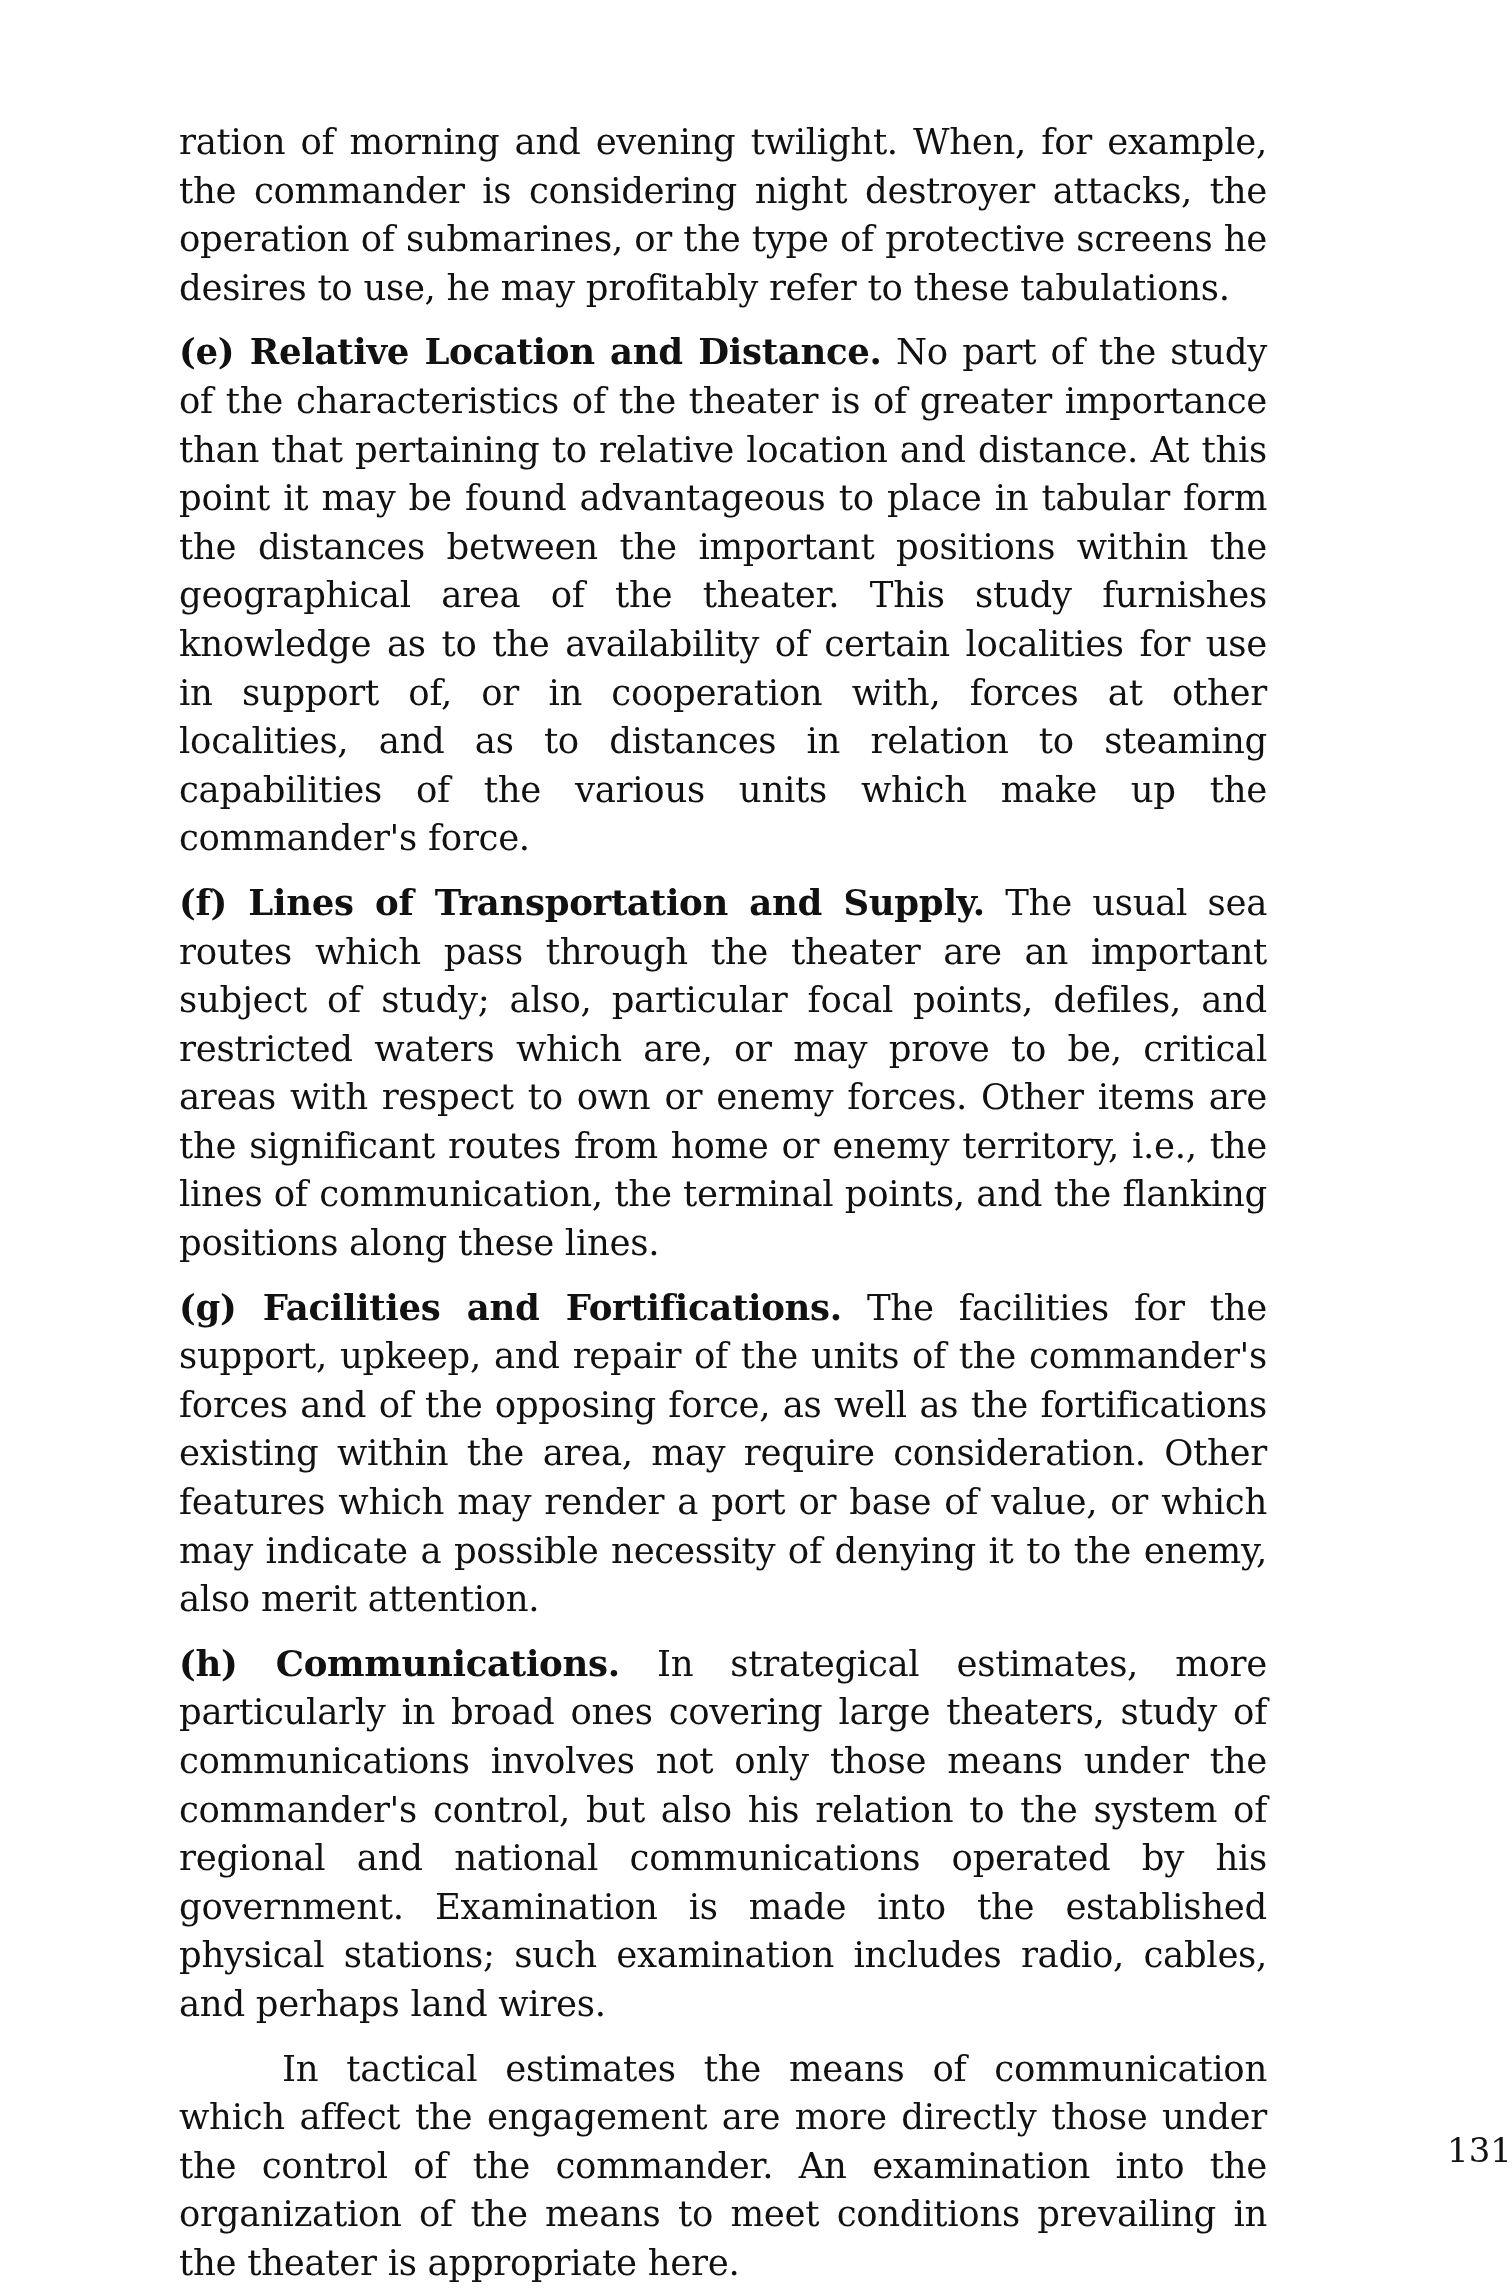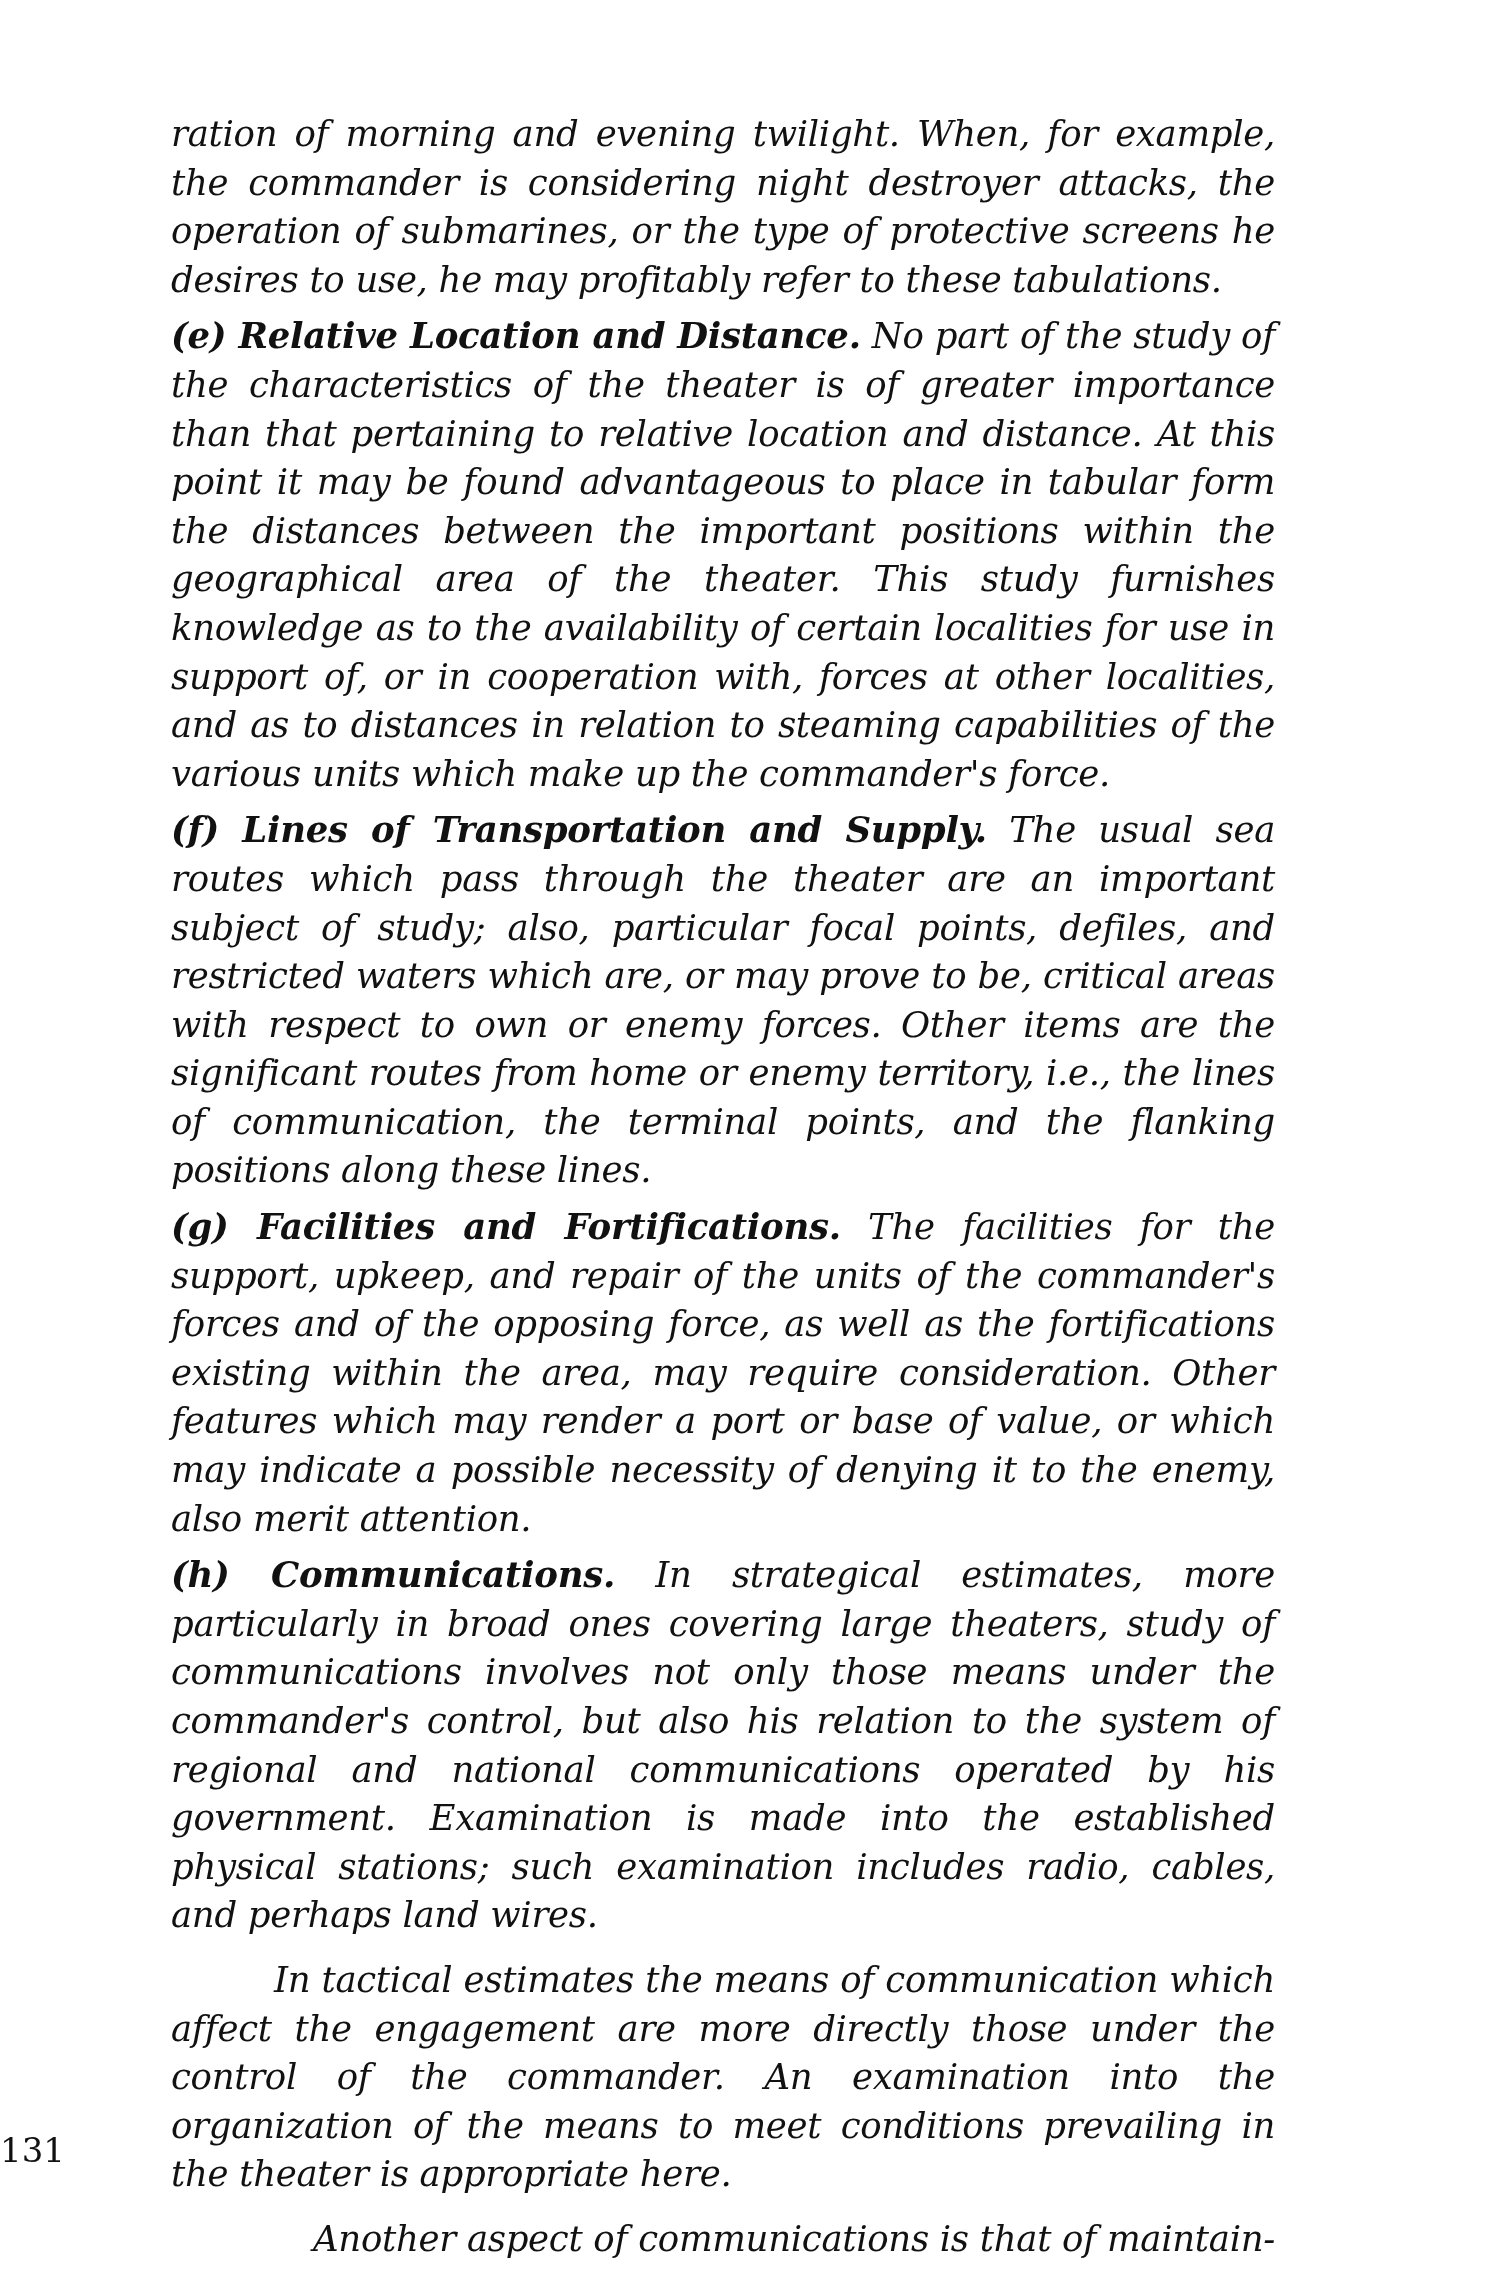--- a/index.html
+++ b/index.html
@@ -3,26 +3,26 @@
 <meta charset="utf-8">
 <style>
   html, body { margin: 0; padding: 0; background: #ffffff; }
   body { width: 1512px; height: 2295px; position: relative; overflow: hidden; }
   .page {
     position: absolute; left: 163px; top: 102px; width: 1120px;
     font-family: "DejaVu Serif", "Liberation Serif", serif;
     font-size: 35.5px; line-height: 48.6px; color: #111;
     text-align: justify; letter-spacing: -0.3px;
   }
-  .para { margin: 8px; font-style: italic; }
+  .para { margin: 16px; }
   .indent { text-indent: 103px; }
   .gap { margin-top: 16px; }
   .head { font-weight: bold; }
   .pagenum {
-    position: absolute; left: 0; width: 1512px; top: 2130px; text-align: left;
+    position: absolute; left: 0; width: 1512px; top: 2130px; text-align: right;
     font-family: "DejaVu Serif", "Liberation Serif", serif; font-size: 34px; color: #111;
   }
 </style>
 </head>
 <body>
 
 <div class="page">
   <p class="para"><span>ration of morning and evening twilight. When, for example, the commander is considering night destroyer attacks, the operation of submarines, or the type of protective screens he desires to use, he may profitably refer to these tabulations.</span></p>
   <p class="para"><span class="head">(e) Relative Location and Distance.</span><span> No part of the study of the characteristics of the theater is of greater importance than that pertaining to relative location and distance. At this point it may be found advantageous to place in tabular form the distances between the important positions within the geographical area of the theater. This study furnishes knowledge as to the availability of certain localities for use in support of, or in cooperation with, forces at other localities, and as to distances in relation to steaming capabilities of the various units which make up the commander's force.</span></p>
   <p class="para"><span class="head">(f) Lines of Transportation and Supply.</span><span> The usual sea routes which pass through the theater are an important subject of study; also, particular focal points, defiles, and restricted waters which are, or may prove to be, critical areas with respect to own or enemy forces. Other items are the significant routes from home or enemy territory, i.e., the lines of communication, the terminal points, and the flanking positions along these lines.</span></p>

